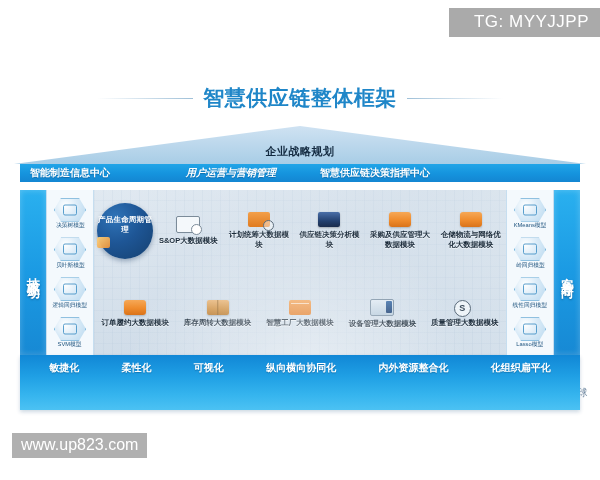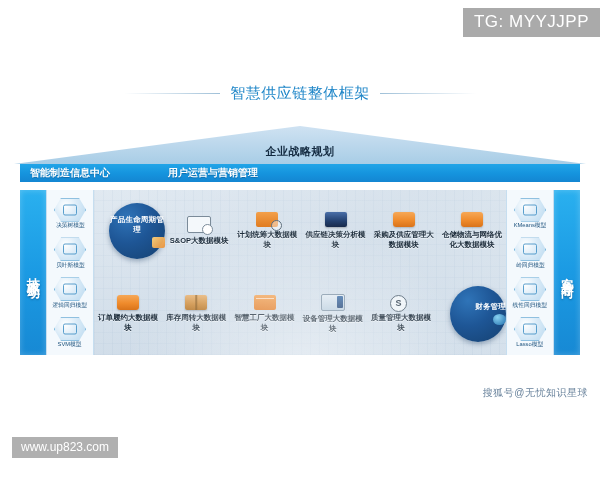--- a/index.html
+++ b/index.html
@@ -7,43 +7,43 @@
     width:600px;height:480px;overflow:hidden;background:#ffffff;
     font-family:"Liberation Sans","DejaVu Sans",sans-serif;
     position:relative;
   }
 
   
   .tg-badge{
     position:absolute;top:8px;right:0;
     background:#aaaaaa;color:#ffffff;
     font-size:17px;letter-spacing:.5px;
-    padding:4px 11px 5px 11px;
+    padding:4px 11px 5px 25px;
     font-family:"Liberation Sans",sans-serif;
   }
   .url-badge{
     position:absolute;left:12px;bottom:22px;
     background:#b0b0b0;color:#ffffff;
-    font-size:12px;padding:3px 9px 4px 9px;
+    font-size:16px;padding:3px 9px 4px 9px;
   }
   .sohu-mark{
     position:absolute;right:12px;top:386px;
     font-size:10px;color:#4b6a88;opacity:.85;
     letter-spacing:.5px;
   }
 
   
   .title-wrap{
     position:absolute;top:84px;left:0;width:600px;
     display:flex;align-items:center;justify-content:center;gap:0;
   }
   .title-rule{height:1px;background:linear-gradient(90deg,rgba(160,190,215,0) 0%,#9fc0d8 100%);width:96px;}
   .title-rule.right{background:linear-gradient(90deg,#9fc0d8 0%,rgba(160,190,215,0) 100%);}
   .title-text{
-    font-size:15px;font-weight:normal;color:#1f86c8;
+    font-size:21px;font-weight:bold;color:#1f86c8;
     padding:0 10px;white-space:nowrap;letter-spacing:.5px;
     text-shadow:0 1px 0 rgba(255,255,255,.7);
   }
 
   
   .house{position:absolute;left:14px;top:126px;width:572px;height:264px;}
 
   .roof{
     position:absolute;left:0;top:0;width:572px;height:38px;
     background:linear-gradient(180deg,#cfe2f2 0%,#a8cde6 100%);
@@ -58,21 +58,21 @@
   .topbar{
     position:absolute;left:6px;top:38px;width:560px;height:18px;
     background:linear-gradient(180deg,#21a5e8 0%,#1593dd 55%,#1486d2 100%);
     display:flex;align-items:center;
   }
   .topbar span{
     color:#ffffff;font-size:10px;font-weight:bold;white-space:nowrap;
     text-shadow:0 1px 1px rgba(0,40,80,.35);
   }
   .tb1{margin-left:10px;}
-  .tb2{margin-left:58px;}
+  .tb2{margin-left:76px;font-style:italic;}
   .tb3{margin-left:44px;}
 
   
   .body-row{position:absolute;left:6px;top:64px;width:560px;height:165px;display:flex;}
 
   
   .pillar{
     width:26px;
     background:linear-gradient(180deg,#2ab0ef 0%,#1b9ae3 50%,#1789d4 100%);
     display:flex;align-items:center;justify-content:center;
@@ -127,23 +127,23 @@
     pointer-events:none;
   }
 
   .grid{position:absolute;inset:0;display:flex;flex-direction:column;}
   .grid-row{flex:1;display:flex;align-items:center;}
 
   
   .circle{
     width:56px;height:56px;border-radius:50%;flex:0 0 56px;
     background:radial-gradient(circle at 32% 26%,#2f74b8 0%,#1e5696 45%,#15406f 100%);
-    display:flex;flex-direction:column;align-items:flex-end;justify-content:center;
+    display:flex;flex-direction:column;align-items:flex-start;justify-content:center;
     color:#ffffff;text-align:center;box-shadow:0 2px 5px rgba(10,40,80,.35);
-    margin-left:15px;position:relative;z-index:2;
+    margin-left:3px;position:relative;z-index:2;
   }
   .circle-text{font-size:7.5px;font-weight:bold;line-height:10px;letter-spacing:.2px;}
   .circle-ico{
     width:13px;height:11px;margin-top:2px;border-radius:2px;
     background:linear-gradient(135deg,#ffd27a,#e8913c);opacity:.95;
   }
   .circle-ico.teal{background:linear-gradient(135deg,#7fd4f0,#2f8fc4);}
   .circle-ico.gold{background:linear-gradient(135deg,#ffe08a,#d99a2b);}
   .circle-ico.globe{background:radial-gradient(circle at 35% 30%,#8fd8f6,#1e6fae);border-radius:50%;}
 
@@ -243,20 +243,21 @@
 <div class="house">
 
   <div class="roof"></div>
   <div class="roof-label">
     <u>企业战略规划</u>
   </div>
 
   <div class="topbar">
     <span class="tb1">智能制造信息中心</span>
     <span class="tb2">用户运营与营销管理</span>
+    <span class="tb3">智慧供应链决策指挥中心</span>
   </div>
 
   <div class="body-row">
 
     <div class="pillar">
       <div class="pillar-text">技术驱动</div>
     </div>
 
     <div class="model-strip">
       <div class="model">
@@ -335,24 +336,20 @@
             <div class="mod-ico ic-machine"></div>
             <div class="mod-label">设备管理大数据模块</div>
           </div>
           <div class="mod">
             <div class="mod-ico">
                 <i class="ic-seal">S</i>
               </div>
             <div class="mod-label">质量管理大数据模块</div>
           </div>
 
-          <div class="circle">
-            <div class="circle-text">财务管理</div>
-            <div class="circle-ico globe"></div>
-          </div>
         </div>
 
       </div>
     </div>
 
     <div class="model-strip">
       <div class="model">
         <div class="hexico">
             <i></i>
           </div>
@@ -377,14 +374,24 @@
         <div class="model-label">Lasso模型</div>
       </div>
     </div>
 
     <div class="pillar">
       <div class="pillar-text">客户导向</div>
     </div>
 
   </div>
 
+  <div class="bottombar">
+    <div class="bottom-items">
+      <span>敏捷化</span>
+      <span>柔性化</span>
+      <span>可视化</span>
+      <span>纵向横向协同化</span>
+      <span>内外资源整合化</span>
+      <span>化组织扁平化</span>
+    </div>
+  </div>
 
 </div>
 
 </body></html>

